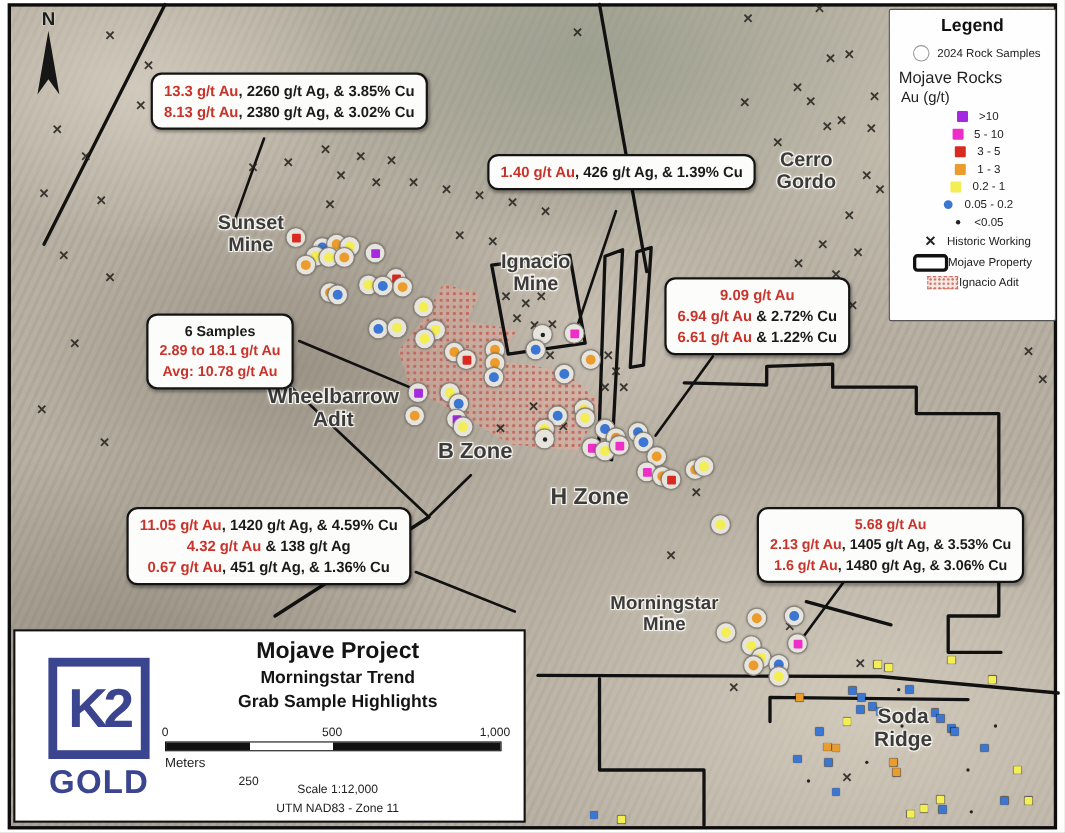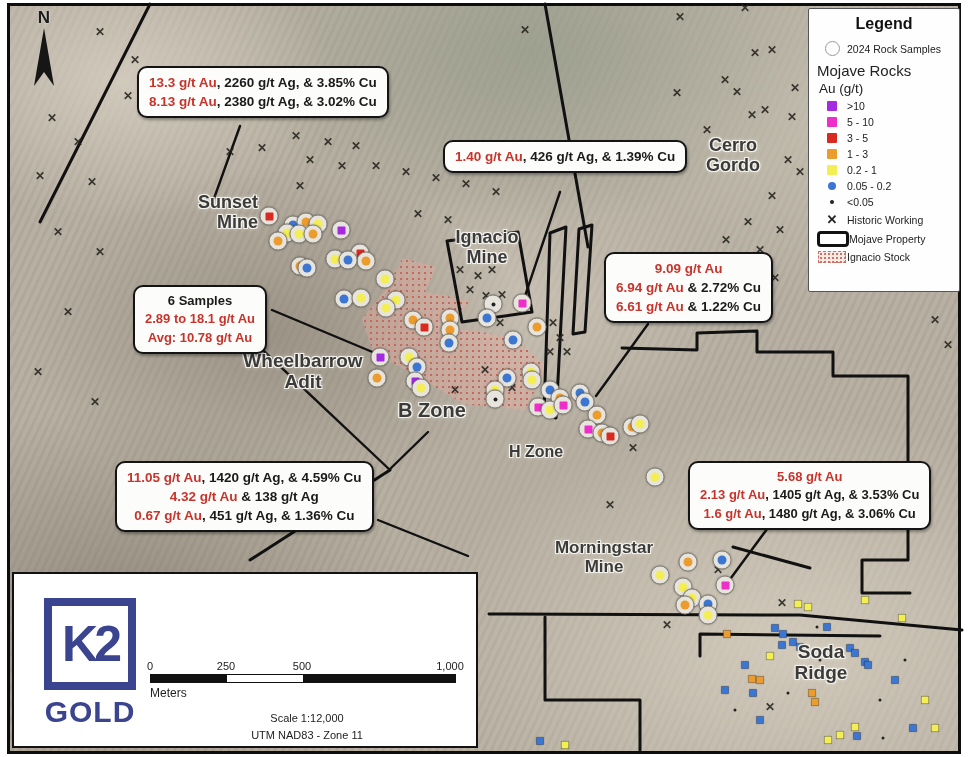--- a/index.html
+++ b/index.html
@@ -58,21 +58,21 @@
   .anno{position:absolute;background:#fcfcfa;border:2.5px solid #141414;border-radius:10px;
     padding:5px 10px;text-align:center;font-size:13.5px;font-weight:700;line-height:1.42;
     white-space:nowrap;box-shadow:1px 2px 3px rgba(0,0,0,.35);}
   .anno .red{color:#c8342c;}
   .anno .blk{color:#1a1a1a;}
 
   
   .legend{position:absolute;left:808px;top:8px;width:152px;height:284px;background:#fefefe;
     border:1.5px solid #555;border-radius:2px;padding:6px 8px;box-sizing:border-box;z-index:8;}
   .legend-title{text-align:center;font-size:16px;font-weight:700;color:#111;margin-bottom:8px;}
-  .legend-row{display:flex;align-items:center;margin:4px 0;font-size:10.5px;color:#222;}
+  .legend-row{display:flex;align-items:center;margin:4px 0;font-size:10.5px;color:#222;justify-content:center;}
   .legend-row .ic{flex:0 0 30px;display:flex;justify-content:center;align-items:center;}
   .legend-circle{width:13px;height:13px;border:1.5px solid #9a9a9a;border-radius:50%;}
   .legend-section{font-size:15px;color:#222;margin:6px 0 2px 0;}
   .legend-sub{font-size:13.5px;color:#222;margin:2px 0 2px 2px;}
   .sw{display:inline-block;width:10px;height:10px;border-radius:1px;}
   .sw.sw-dot{width:8px;height:8px;border-radius:50%;}
   .sw.sw-tinydot{width:4px;height:4px;border-radius:50%;}
   .legend-x{font-size:13px;font-weight:700;color:#222;}
   .legend-prop{width:26px;height:10px;border:3px solid #111;border-radius:4px;}
   .legend-stock{width:26px;height:10px;border:1px dashed #cc7066;background-color:#f6eae5;
@@ -520,40 +520,40 @@
     <div class="xmark" style="left: 948px; top: 345px;">✕</div>
   </div>
 
 <div class="layer" id="labels-layer">
   <div class="north">
     <div class="n">N</div>
     <svg width="26" height="62" viewBox="0 0 24 62">
       <polygon points="12,0 22,58 12,44 2,58" fill="#161616"></polygon>
     </svg>
   </div>
-  <div class="place" style="left:228px;top:213px;text-align:right;">
+  <div class="place" style="left:228px;top:213px;">
       <div>Sunset</div>
       <div>Mine</div>
     </div>
   <div class="place" style="left:487px;top:248px;">
       <div>Ignacio</div>
       <div>Mine</div>
     </div>
   <div class="place" style="left:733px;top:156px;">
       <div>Cerro</div>
       <div>Gordo</div>
     </div>
   <div class="place" style="left:303px;top:372px;font-size:19px;">
       <div>Wheelbarrow</div>
       <div>Adit</div>
     </div>
   <div class="place" style="left:432px;top:410px;font-size:20px;">
       <div>B Zone</div>
     </div>
-  <div class="place" style="left:536px;top:452px;font-size:16px;">
+  <div class="place" style="left:536px;top:452px;font-size:21px;">
       <div>H Zone</div>
     </div>
   <div class="place" style="left:604px;top:558px;font-size:17px;">
       <div>Morningstar</div>
       <div>Mine</div>
     </div>
   <div class="place" style="left:821px;top:663px;font-size:19px;">
       <div>Soda</div>
       <div>Ridge</div>
     </div>
@@ -650,35 +650,40 @@
   <div class="legend-row">
     <span class="ic">
         <span class="legend-prop"></span>
       </span>
     <span>Mojave Property</span>
   </div>
   <div class="legend-row">
     <span class="ic">
         <span class="legend-stock"></span>
       </span>
-    <span>Ignacio Stock</span>
+    <span>Ignacio Adit</span>
   </div>
 </div>
 
 <div class="titlebox">
   <div class="logo">
     <div class="logo-square">
       <span class="logo-k2">K2</span>
     </div>
     <div class="logo-gold">GOLD</div>
   </div>
+  <div class="tb-content">
+    <div class="tb-title">Mojave Project</div>
+    <div class="tb-sub">Morningstar Trend</div>
+    <div class="tb-sub">Grab Sample Highlights</div>
+  </div>
   <div class="scalebar">
     <div class="ticks">
       <span style="left:0;">0</span>
-      <span style="left:76px;">250</span>
+      <span style="left:76px;margin-top:45px;">250</span>
       <span style="left:152px;">500</span>
       <span style="left:300px;">1,000</span>
     </div>
     <div class="bar"></div>
     <div class="tb-meters">Meters</div>
   </div>
   <div class="tb-small">
     <div>Scale 1:12,000</div>
     <div>UTM NAD83 - Zone 11</div>
   </div>

